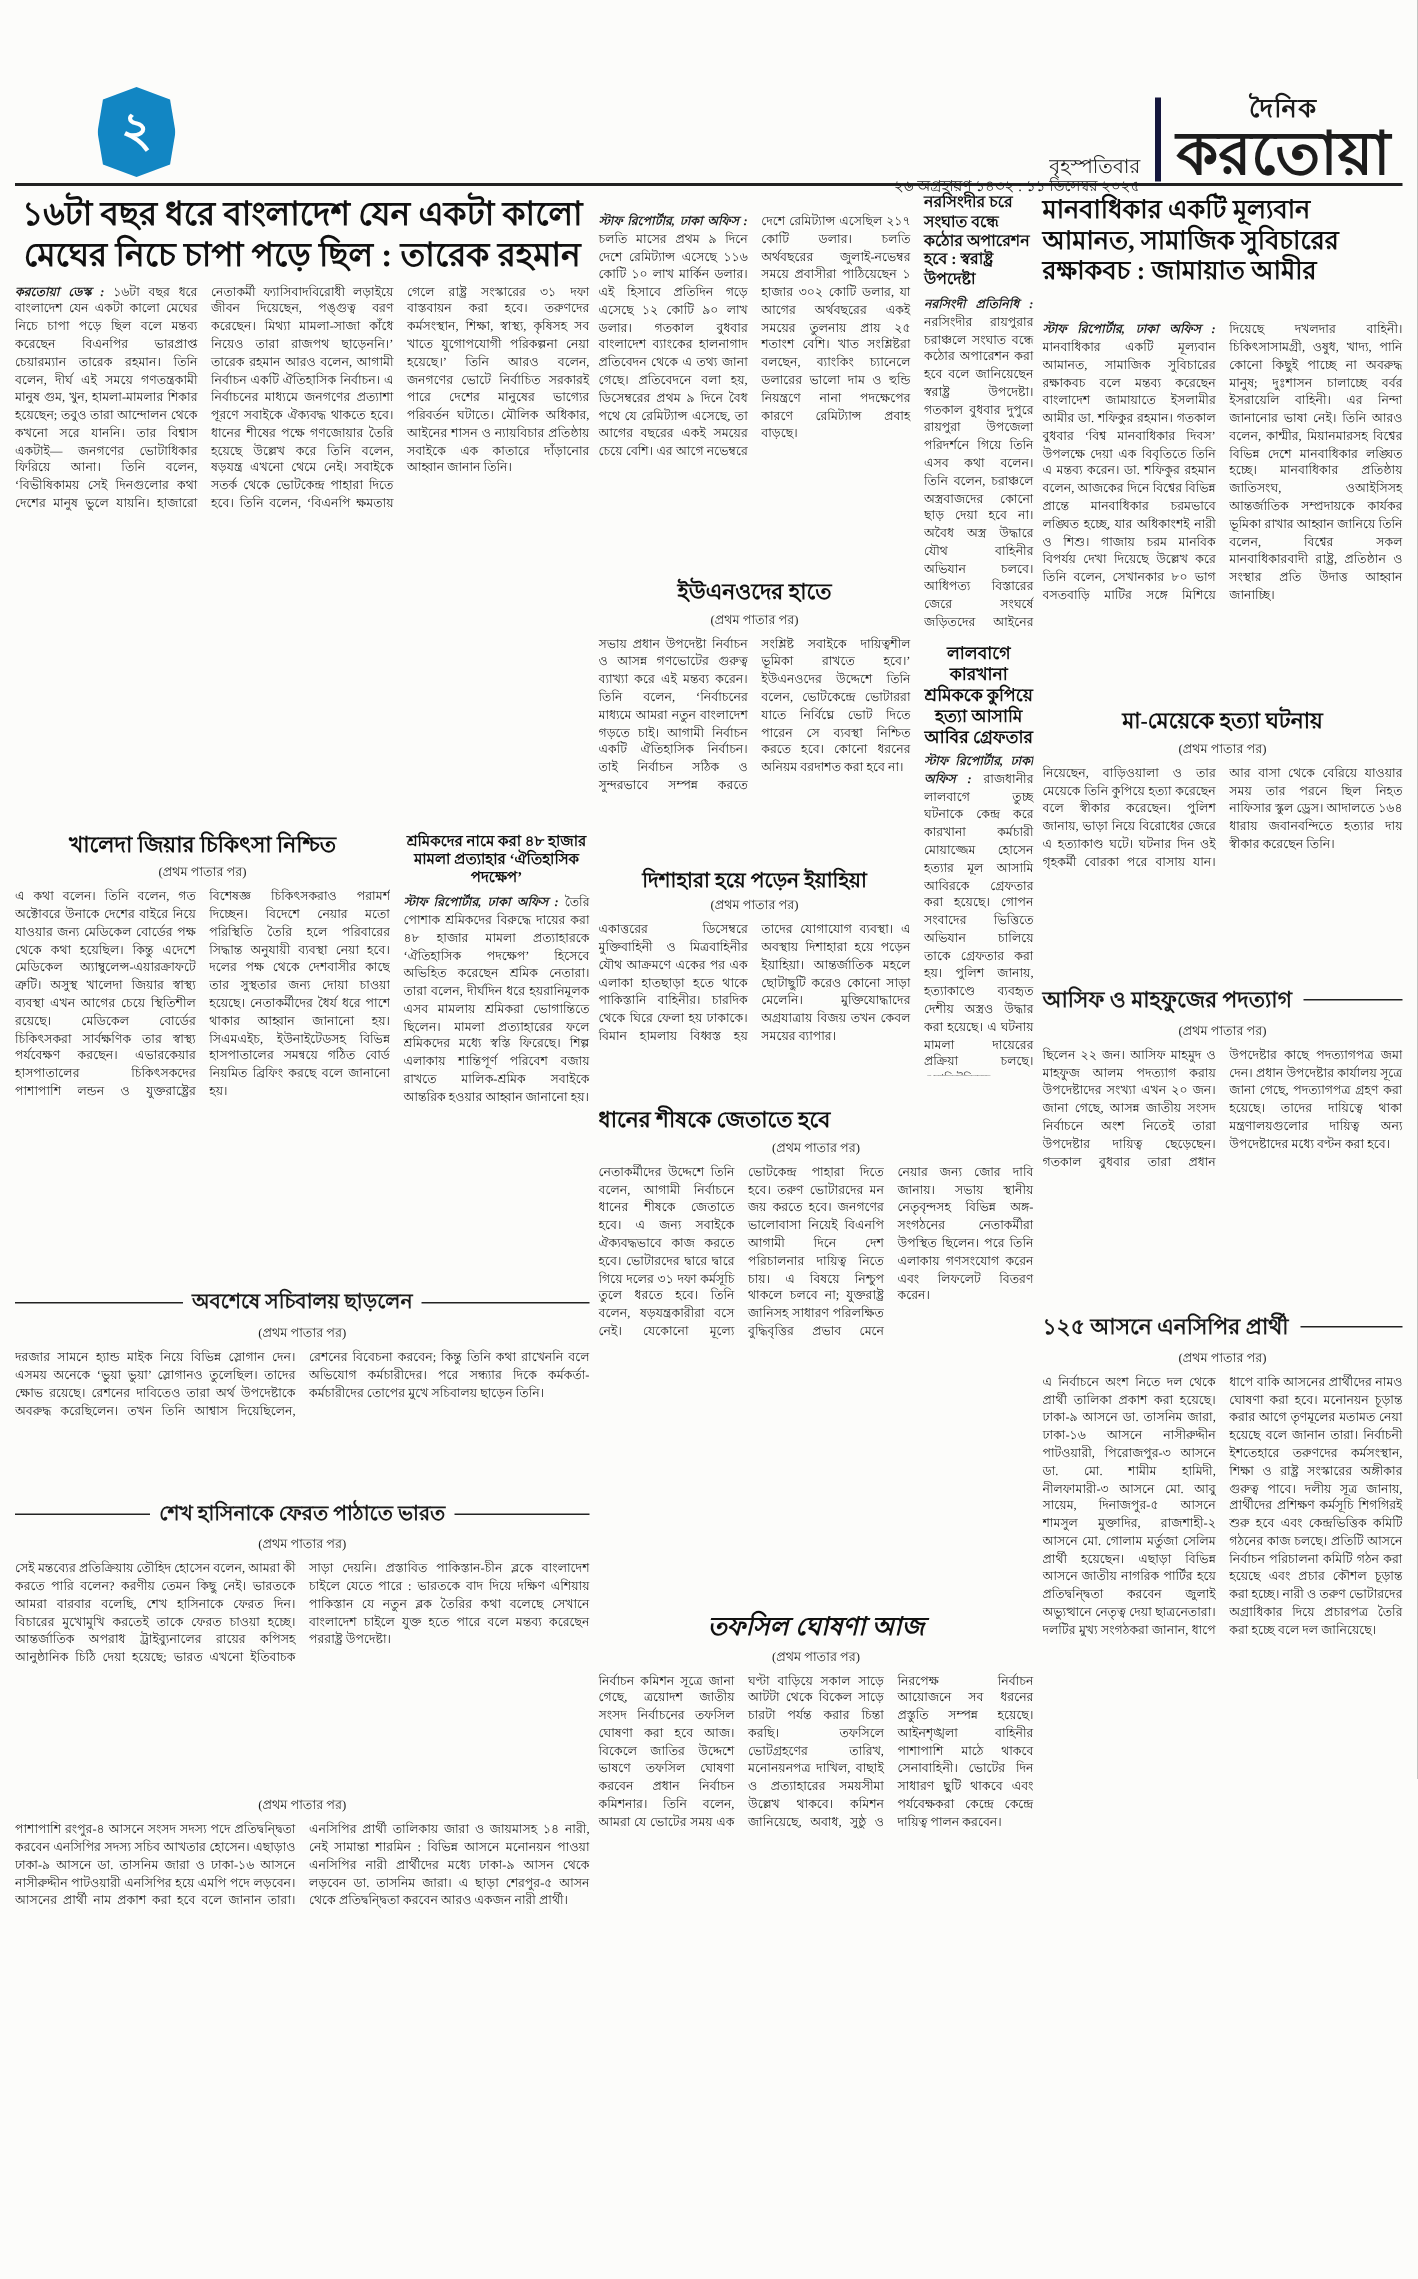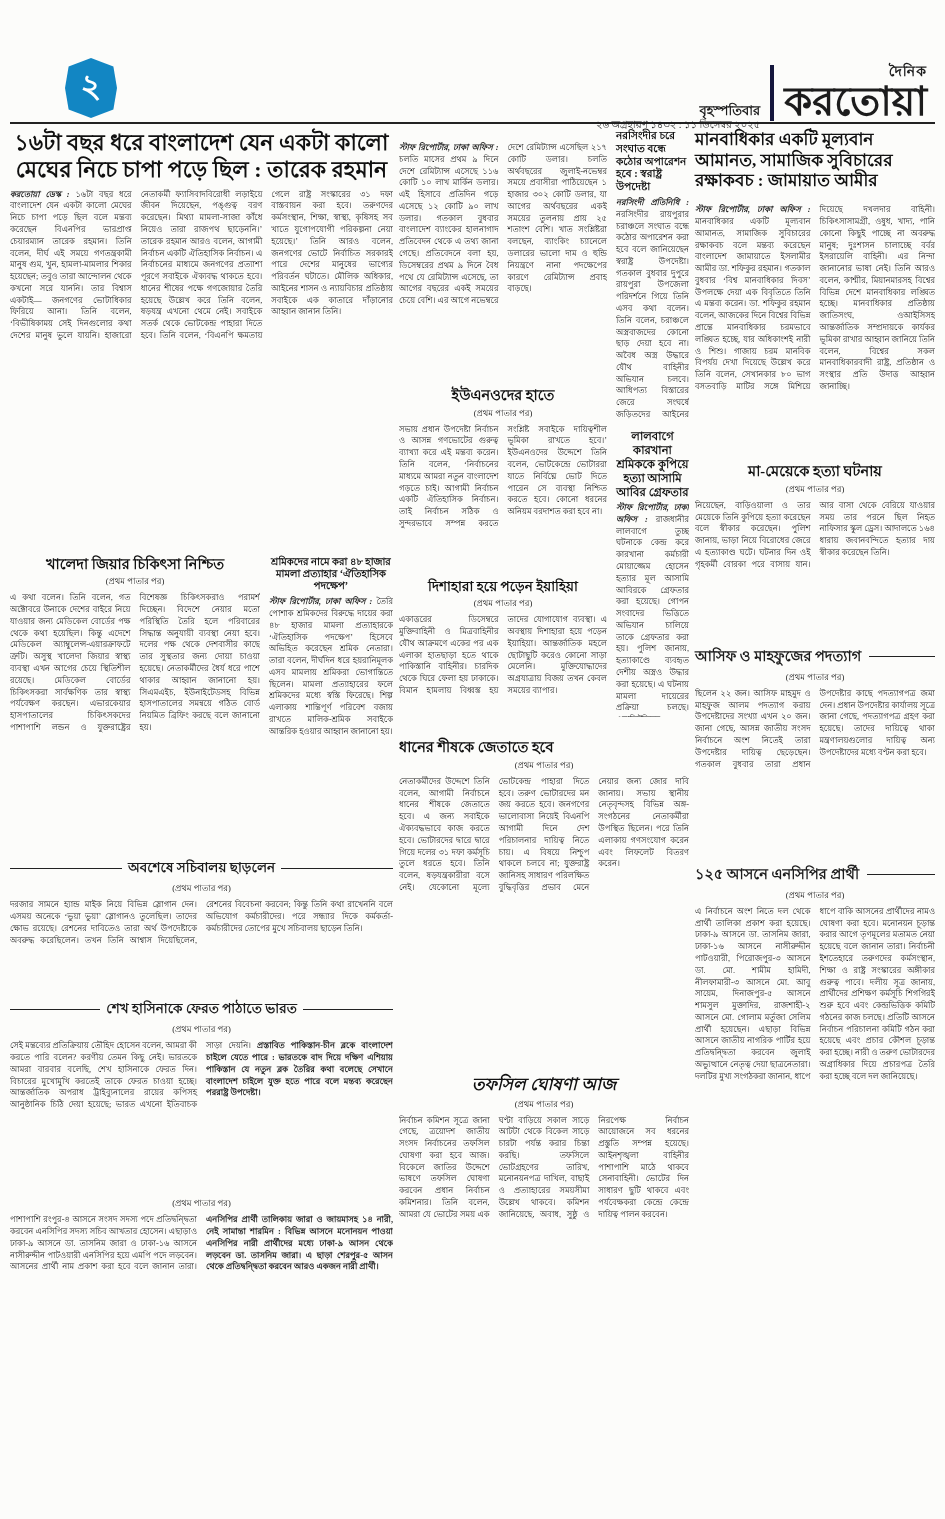--- a/index.html
+++ b/index.html
@@ -14,25 +14,25 @@
   .header { height:122px; position:relative; }
   .pagenum-badge {
     position:absolute; left:55px; top:58px; width:52px; height:60px;
     background:#1286c3;
     clip-path:polygon(50% 0,93% 14%,100% 50%,93% 86%,50% 100%,7% 86%,0 50%,7% 14%);
     display:flex; align-items:center; justify-content:center;
     color:#fff; font-size:32px; font-weight:bold;
   }
   .masthead { position:absolute; right:8px; top:55px; display:flex; align-items:center; gap:10px; }
   .dateblock { text-align:right; line-height:1.25; padding-top:8px; }
-  .dateblock .weekday { font-weight:bold; font-size:13px;margin-top:40px; }
+  .dateblock .weekday { font-weight:normal; font-size:13px;margin-top:40px; }
   .dateblock .dateline { font-size:10px; }
   .mast-divider { width:4px; height:56px; background:#15173d; }
   .logo { text-align:center; line-height:1; }
-  .logo .logo-top { font-weight:bold; font-size:14px; letter-spacing:1px;text-align:right; }
+  .logo .logo-top { font-weight:bold; font-size:17px; letter-spacing:1px; }
   .logo .logo-main { font-weight:900; font-size:40px; margin-top:2px; font-family:"Liberation Sans","DejaVu Sans",sans-serif; }
   .top-rule { border-top:2.5px solid #222; margin-bottom:6px; }
   
   .content { display:flex; gap:6px; }
   .colgroup-left  { width:383px; }
   .colgroup-mid   { width:290px; }
   .colgroup-right { width:240px; }
   section { margin-bottom:7px; }
   
   .hl { font-weight:bold; color:#111; text-align:center; line-height:1.22; }
@@ -45,21 +45,21 @@
   .rule-head { display:flex; align-items:center; gap:6px; font-weight:bold; font-size:13.5px; }
   .rule-head::before, .rule-head::after { content:""; flex:1; border-top:1.6px solid #222; }
   .rule-right { display:flex; align-items:center; gap:8px; font-weight:bold; font-size:14.5px; }
   .rule-right::after { content:""; flex:1; border-top:1.6px solid #222; }
   .cont { text-align:center; font-size:8.5px; margin:2px 0 3px; }
   
   .body { font-size:8.3px; line-height:1.42; text-align:justify; overflow:hidden; }
   .cols2 { column-count:2; column-gap:9px; }
   .cols3 { column-count:3; column-gap:9px; }
   .byline { font-weight:bold; font-style:italic; }
-  .b { font-weight:bold; }
+  .b { font-weight:normal; }
   .subrow { display:flex; gap:9px; }
   .hx { overflow:hidden; }
 </style>
 </head>
 <body>
 
 <div class="page">
 
   <div class="header">
     <div class="pagenum-badge">
@@ -199,21 +199,21 @@
         <div class="body cols3 hx" style="height:318px">
           <span>নির্বাচন কমিশন সূত্রে জানা গেছে, ত্রয়োদশ জাতীয় সংসদ নির্বাচনের তফসিল ঘোষণা করা হবে আজ। বিকেলে জাতির উদ্দেশে ভাষণে তফসিল ঘোষণা করবেন প্রধান নির্বাচন কমিশনার। তিনি বলেন, আমরা যে ভোটের সময় এক ঘণ্টা বাড়িয়ে সকাল সাড়ে আটটা থেকে বিকেল সাড়ে চারটা পর্যন্ত করার চিন্তা করছি। তফসিলে ভোটগ্রহণের তারিখ, মনোনয়নপত্র দাখিল, বাছাই ও প্রত্যাহারের সময়সীমা উল্লেখ থাকবে। কমিশন জানিয়েছে, অবাধ, সুষ্ঠু ও নিরপেক্ষ নির্বাচন আয়োজনে সব ধরনের প্রস্তুতি সম্পন্ন হয়েছে। আইনশৃঙ্খলা বাহিনীর পাশাপাশি মাঠে থাকবে সেনাবাহিনী। ভোটের দিন সাধারণ ছুটি থাকবে এবং পর্যবেক্ষকরা কেন্দ্রে কেন্দ্রে দায়িত্ব পালন করবেন।</span>
         </div>
       </section>
     </div>
 
     <div class="colgroup-right">
 
       <section>
         <h2 class="hl hl-lg" style="text-align:left">মানবাধিকার একটি মূল্যবান আমানত, সামাজিক সুবিচারের রক্ষাকবচ : জামায়াত আমীর</h2>
-        <div class="body cols2 hx" style="height:252px;margin-top:12px">
+        <div class="body cols2 hx" style="height:252px;margin-top:22px">
           <span class="byline">স্টাফ রিপোর্টার, ঢাকা অফিস :</span>
           <span>মানবাধিকার একটি মূল্যবান আমানত, সামাজিক সুবিচারের রক্ষাকবচ বলে মন্তব্য করেছেন বাংলাদেশ জামায়াতে ইসলামীর আমীর ডা. শফিকুর রহমান। গতকাল বুধবার ‘বিশ্ব মানবাধিকার দিবস’ উপলক্ষে দেয়া এক বিবৃতিতে তিনি এ মন্তব্য করেন। ডা. শফিকুর রহমান বলেন, আজকের দিনে বিশ্বের বিভিন্ন প্রান্তে মানবাধিকার চরমভাবে লঙ্ঘিত হচ্ছে, যার অধিকাংশই নারী ও শিশু। গাজায় চরম মানবিক বিপর্যয় দেখা দিয়েছে উল্লেখ করে তিনি বলেন, সেখানকার ৮০ ভাগ বসতবাড়ি মাটির সঙ্গে মিশিয়ে দিয়েছে দখলদার বাহিনী। চিকিৎসাসামগ্রী, ওষুধ, খাদ্য, পানি কোনো কিছুই পাচ্ছে না অবরুদ্ধ মানুষ; দুঃশাসন চালাচ্ছে বর্বর ইসরায়েলি বাহিনী। এর নিন্দা জানানোর ভাষা নেই। তিনি আরও বলেন, কাশ্মীর, মিয়ানমারসহ বিশ্বের বিভিন্ন দেশে মানবাধিকার লঙ্ঘিত হচ্ছে। মানবাধিকার প্রতিষ্ঠায় জাতিসংঘ, ওআইসিসহ আন্তর্জাতিক সম্প্রদায়কে কার্যকর ভূমিকা রাখার আহ্বান জানিয়ে তিনি বলেন, বিশ্বের সকল মানবাধিকারবাদী রাষ্ট্র, প্রতিষ্ঠান ও সংস্থার প্রতি উদাত্ত আহ্বান জানাচ্ছি।</span>
         </div>
       </section>
 
       <section>
         <h3 class="hl hl-md">মা-মেয়েকে হত্যা ঘটনায়</h3>
         <div class="cont">(প্রথম পাতার পর)</div>
         <div class="body cols2 hx" style="height:138px">
           <span>নিয়েছেন, বাড়িওয়ালা ও তার মেয়েকে তিনি কুপিয়ে হত্যা করেছেন বলে স্বীকার করেছেন। পুলিশ জানায়, ভাড়া নিয়ে বিরোধের জেরে এ হত্যাকাণ্ড ঘটে। ঘটনার দিন ওই গৃহকর্মী বোরকা পরে বাসায় যান। আর বাসা থেকে বেরিয়ে যাওয়ার সময় তার পরনে ছিল নিহত নাফিসার স্কুল ড্রেস। আদালতে ১৬৪ ধারায় জবানবন্দিতে হত্যার দায় স্বীকার করেছেন তিনি।</span>

